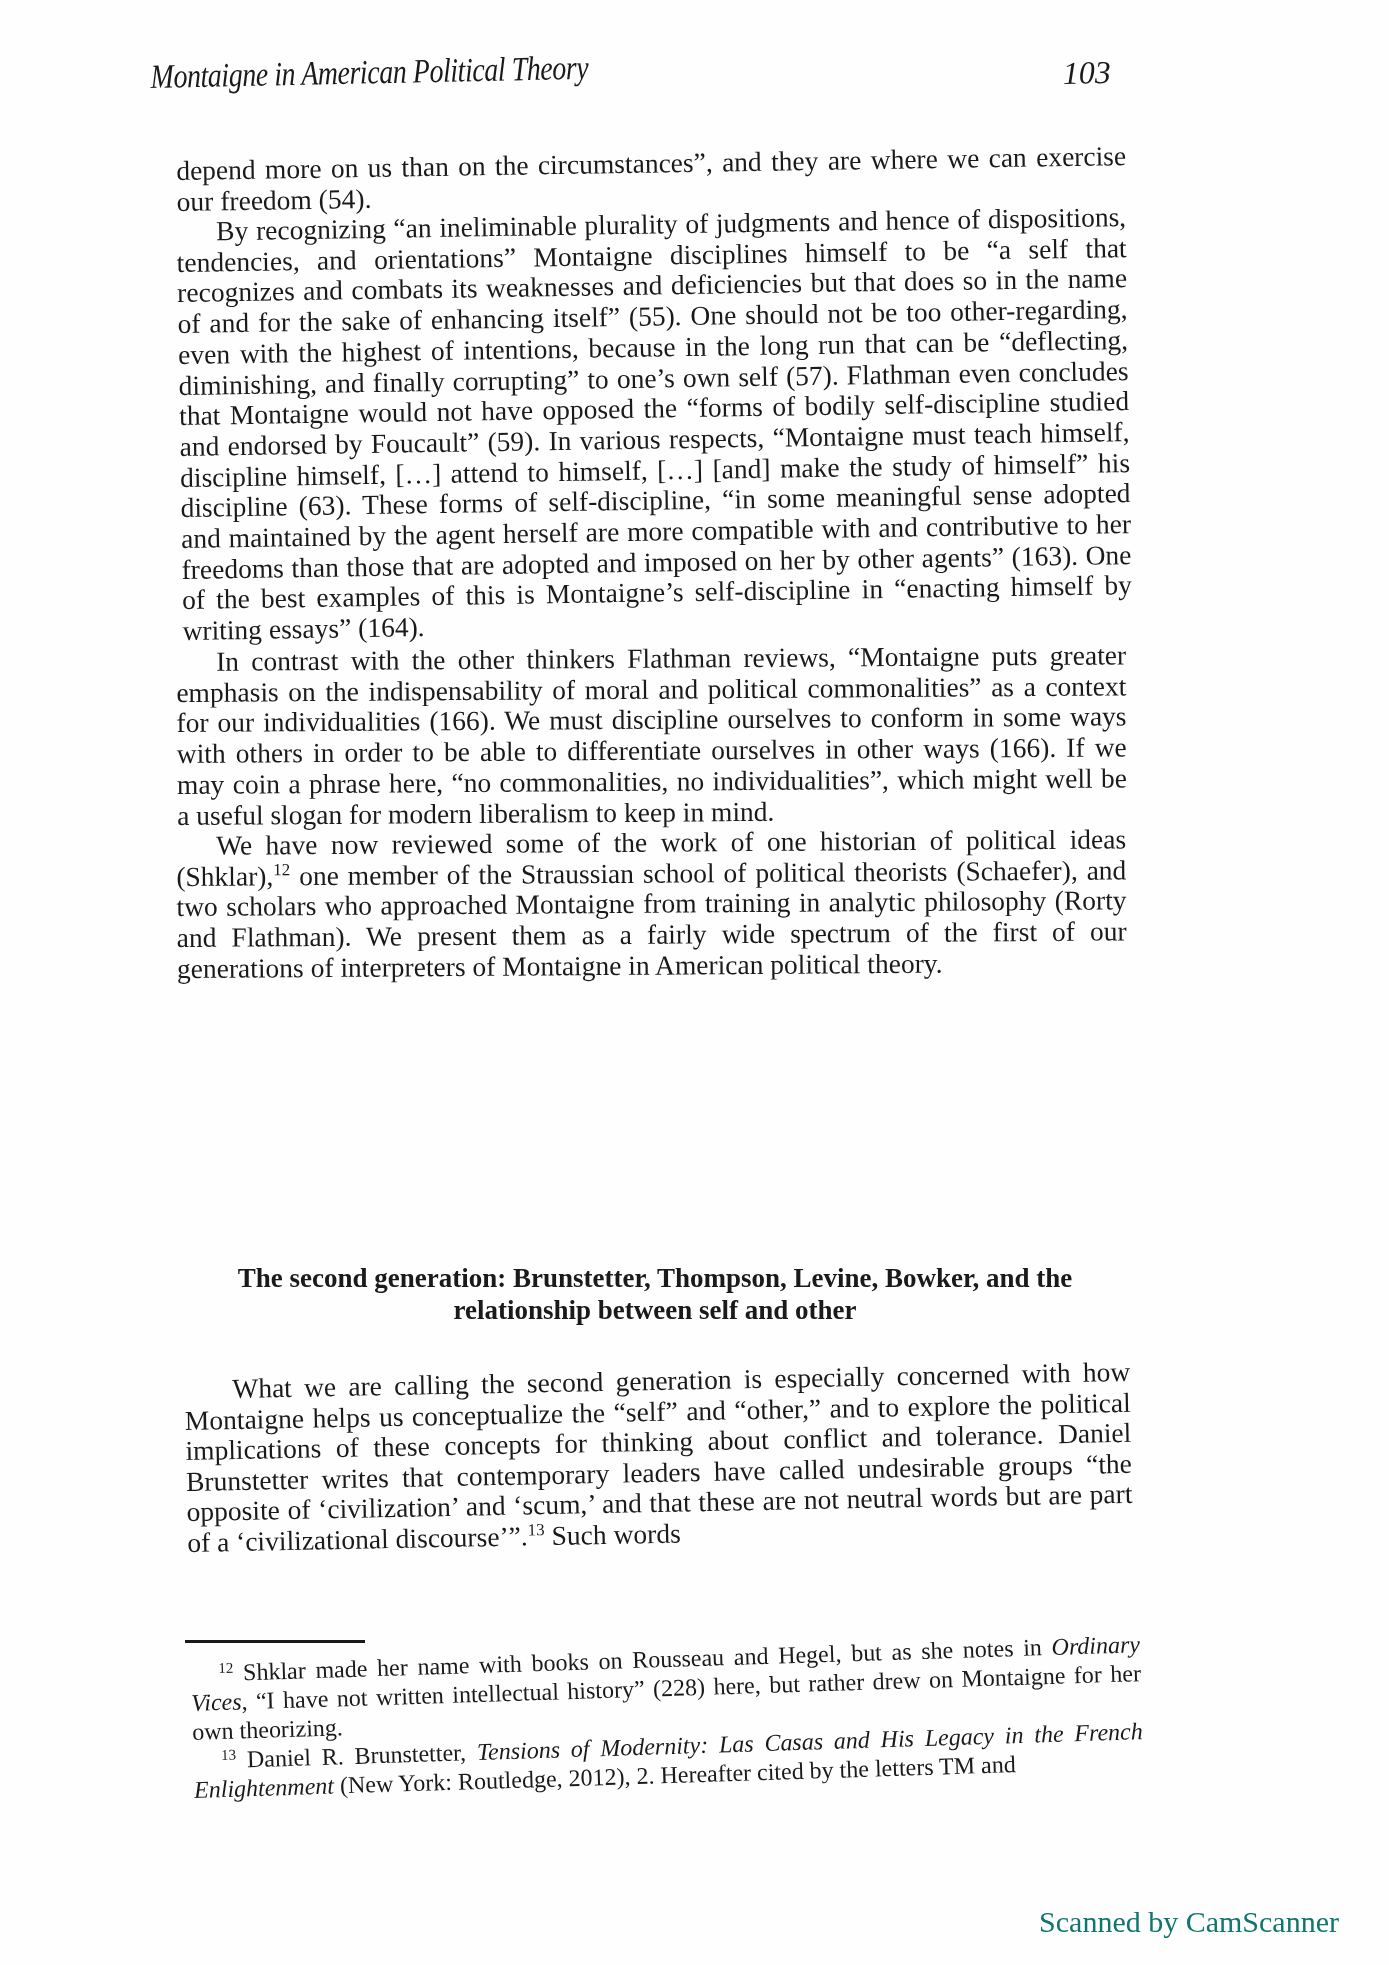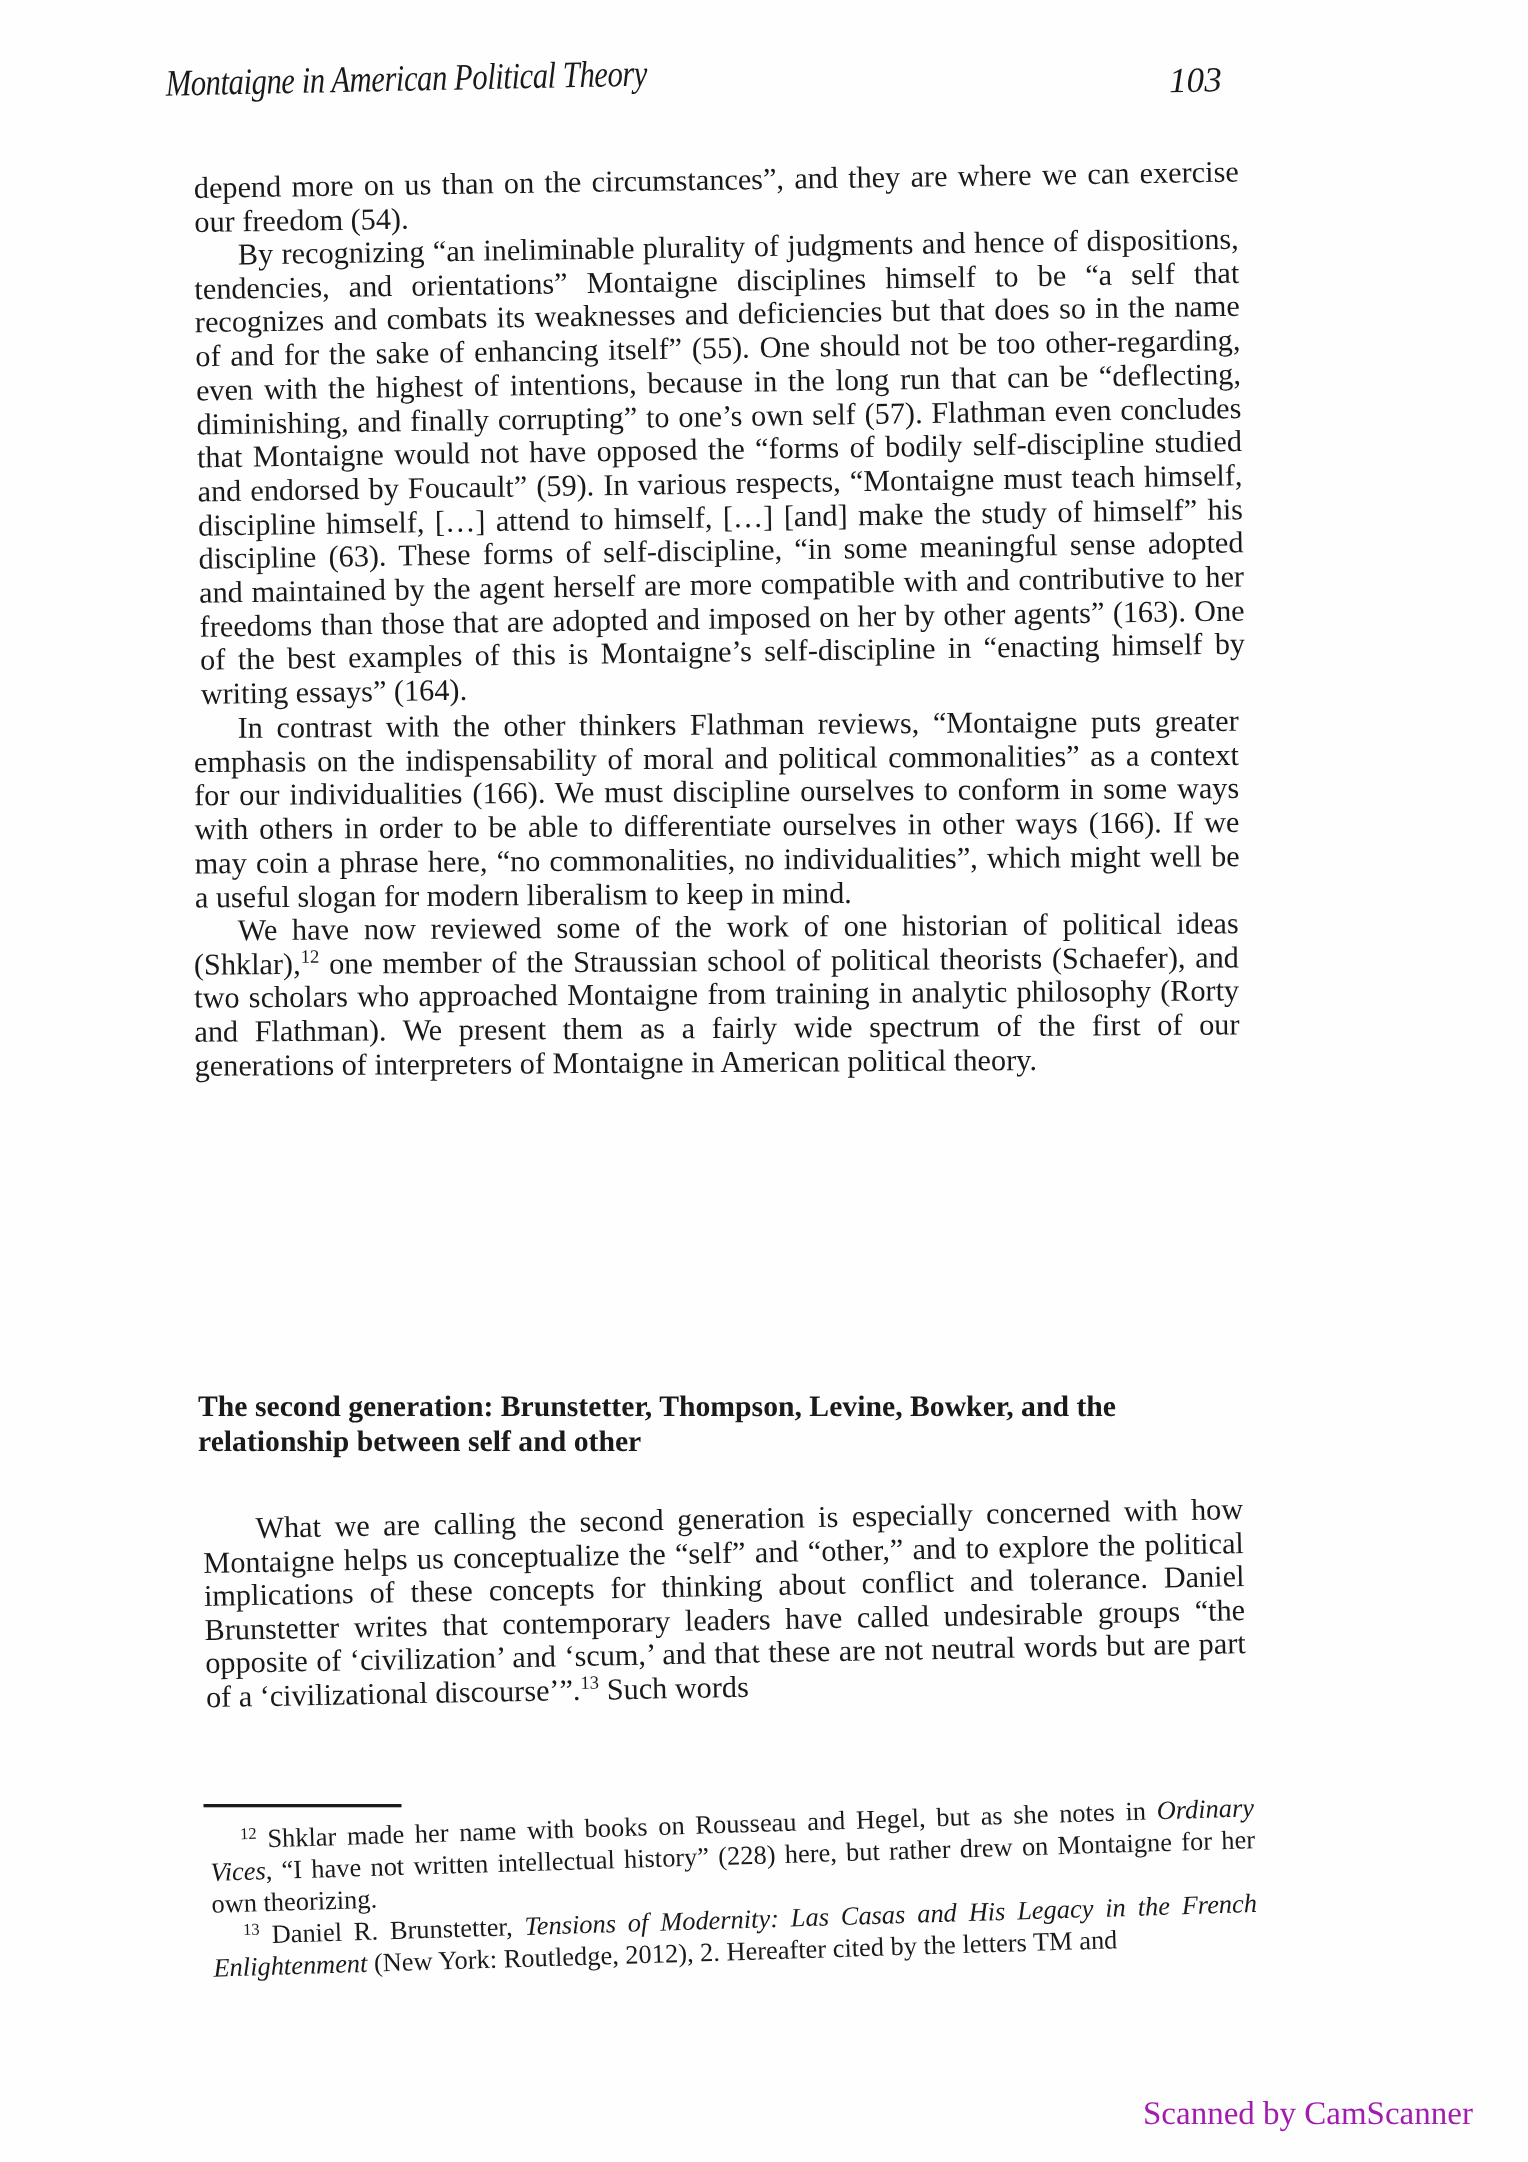--- a/index.html
+++ b/index.html
@@ -66,20 +66,21 @@
     .para-a { transform: rotate(-0.9deg); transform-origin: left top; }
     .para-b { transform: rotate(-0.4deg); transform-origin: left top; }
     .section-heading {
       position: absolute;
       left: 180px;
       top: 1262px;
       width: 950px;
       font-weight: bold;
       font-size: 27px;
       line-height: 32px;
+      text-align: center;
     }
     .section-body {
       position: absolute;
       left: 184px;
       top: 1375px;
       width: 946px;
       font-size: 27.5px;
       line-height: 30.5px;
       text-align: justify;
       transform: rotate(-1.1deg);
@@ -111,21 +112,21 @@
       transform-origin: left top;
     }
     .footnotes p { margin: 0; text-indent: 28px; }
     .footnotes sup { font-size: 15px; vertical-align: 8px; }
     .watermark {
       position: absolute;
       right: 50px;
       top: 1905px;
       font-family: "Liberation Serif", serif;
       font-size: 30px;
-      color: #a21caf;
+      color: #0f766e;
     }
   </style>
 </head>
 <body>
 
 <div class="page">
 
   <div class="running-head">
     <span class="running-title">Montaigne in American Political Theory</span>
     <span class="page-number">103</span>

